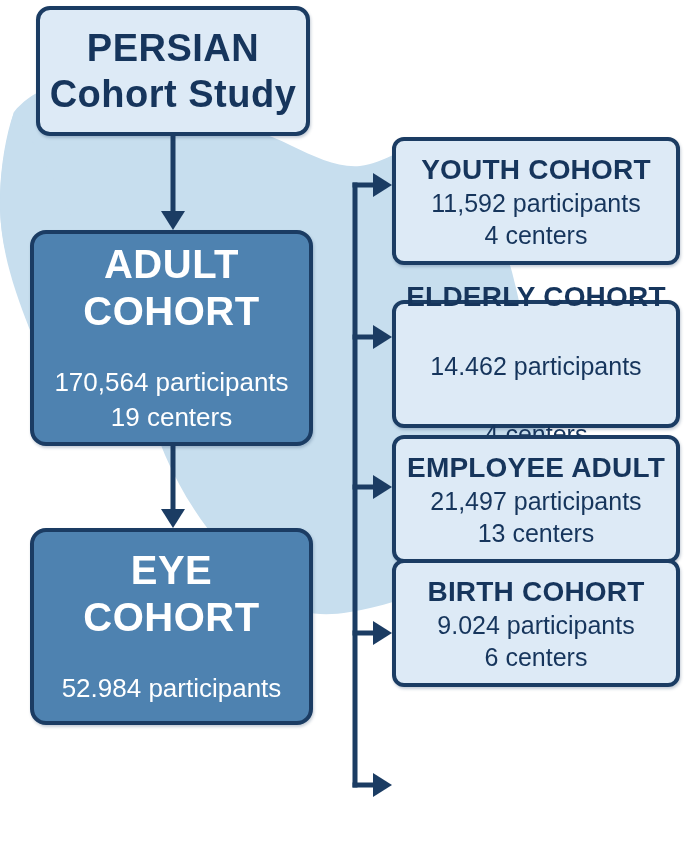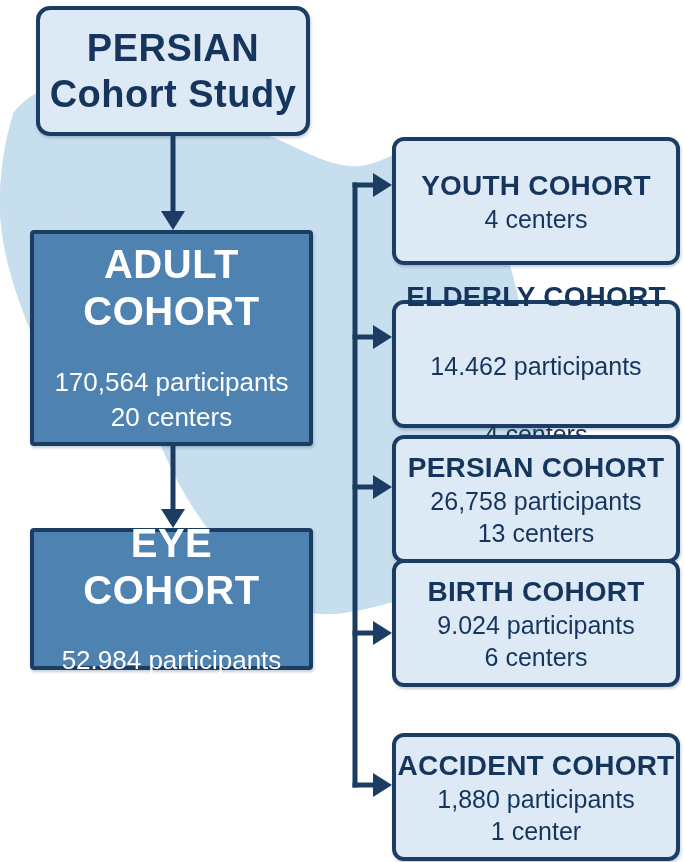--- a/index.html
+++ b/index.html
@@ -23,25 +23,25 @@
     border:4px solid #1b3c63;
     box-shadow:1px 2px 3px rgba(27,60,99,0.25);
   }
   .root-box{
     left:36px;top:6px;width:274px;height:130px;
     background:#ddeaf6;border-radius:14px;
     color:#16355c;
   }
   .root-line{font-size:38px;font-weight:bold;line-height:1.22;letter-spacing:0.5px;}
   .main-box{
-    background:#4e82b0;border-radius:4px;
+    background:#4e82b0;border-radius:16px;
     color:#ffffff;
   }
   .adult-box{left:30px;top:230px;width:283px;height:216px;}
-  .eye-box{left:30px;top:528px;width:283px;height:142px;}
+  .eye-box{left:30px;top:528px;width:283px;height:197px;}
   .main-title{font-size:40px;font-weight:bold;line-height:1.18;letter-spacing:0.5px;}
   .main-sub{font-size:26px;line-height:1.35;margin-top:29px;}
   .sub-box{
     left:392px;width:288px;height:128px;
     background:#ddeaf6;border-radius:12px;
     color:#16355c;border-width:4px;
   }
   .sub1{top:137px;} .sub2{top:300px;gap:36px;} .sub3{top:435px;} .sub4{top:559px;} .sub5{top:733px;}
   .sub-title{font-size:28px;font-weight:bold;line-height:1.25;letter-spacing:0.2px;}
   .sub-line{font-size:25px;line-height:1.28;}
@@ -111,54 +111,50 @@
   <div class="box root-box">
     <div class="root-line">PERSIAN</div>
     <div class="root-line">Cohort Study</div>
   </div>
 
   <div class="box main-box adult-box">
     <div class="main-title">ADULT</div>
     <div class="main-title">COHORT</div>
     <div class="main-sub">
       <div>170,564 participants</div>
-      <div>20 centers</div>
+      <div>19 centers</div>
     </div>
   </div>
 
   <div class="box main-box eye-box">
     <div class="main-title">EYE</div>
     <div class="main-title">COHORT</div>
     <div class="main-sub">
       <div>52.984 participants</div>
     </div>
   </div>
 
   <div class="box sub-box sub1">
     <div class="sub-title">YOUTH COHORT</div>
+    <div class="sub-line">11,592 participants</div>
     <div class="sub-line">4 centers</div>
   </div>
 
   <div class="box sub-box sub2">
     <div class="sub-title">ELDERLY COHORT</div>
     <div class="sub-line">14.462 participants</div>
     <div class="sub-line">4 centers</div>
   </div>
 
   <div class="box sub-box sub3">
-    <div class="sub-title">PERSIAN COHORT</div>
-    <div class="sub-line">26,758 participants</div>
+    <div class="sub-title">EMPLOYEE ADULT</div>
+    <div class="sub-line">21,497 participants</div>
     <div class="sub-line">13 centers</div>
   </div>
 
   <div class="box sub-box sub4">
     <div class="sub-title">BIRTH COHORT</div>
     <div class="sub-line">9.024 participants</div>
     <div class="sub-line">6 centers</div>
   </div>
 
-  <div class="box sub-box sub5">
-    <div class="sub-title">ACCIDENT COHORT</div>
-    <div class="sub-line">1,880 participants</div>
-    <div class="sub-line">1 center</div>
-  </div>
 
 </div>
 
 </body></html>

